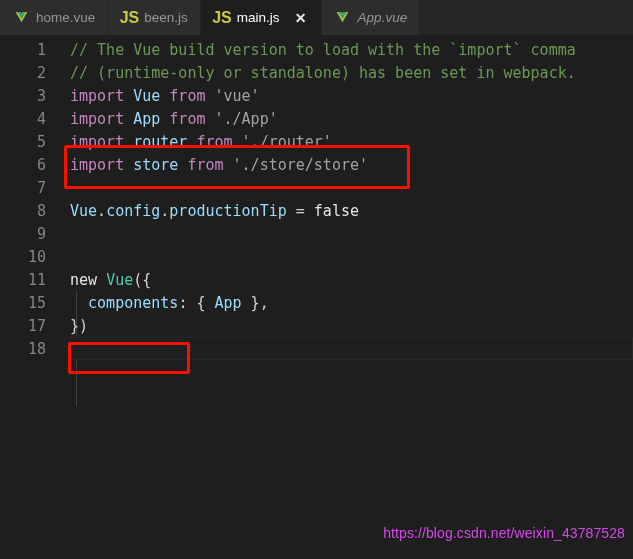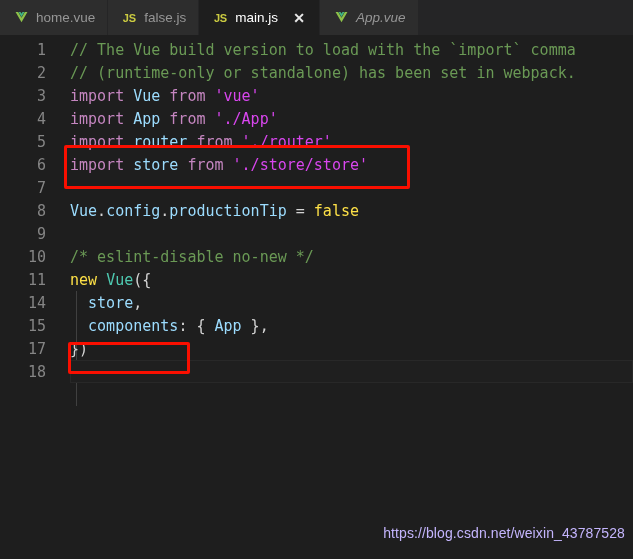--- a/index.html
+++ b/index.html
@@ -47,21 +47,21 @@
   .tab-label { line-height: 1; }
   .tab-icon {
     display: inline-flex;
     align-items: center;
     justify-content: center;
     width: 16px; height: 16px;
     flex: 0 0 16px;
   }
   .icon-js {
     color: #cbcb41;
-    font-size: 11px;
+    font-size: 16px;
     font-weight: bold;
     font-family: "Liberation Sans", sans-serif;
     letter-spacing: -0.3px;
   }
   .tab-close {
     margin-left: 6px;
     width: 16px; height: 16px;
     display: inline-flex;
     align-items: center;
     justify-content: center;
@@ -127,41 +127,41 @@
   .indent-guide {
     position: absolute;
     width: 1px;
     background: #404040;
     left: 76px;
   }
 
   
   .t-comment  { color: #6a9955; }
   .t-keyword  { color: #c586c0; text-align: right; }
-  .t-ctrl     { color: #fde047; }
+  .t-ctrl     { color: #e5e5e5; }
   .t-var      { color: #9cdcfe; }
   .t-class    { color: #4ec9b0; }
-  .t-string   { color: #d946ef; }
+  .t-string   { color: #a3a3a3; }
   .t-plain    { color: #d4d4d4; }
 
   
   .redbox {
     position: absolute;
     border: 3px solid #fa0f00;
     border-radius: 2px;
     pointer-events: none;
     z-index: 5;
   }
 
   
   .watermark {
     position: absolute;
     right: 8px;
     bottom: 18px;
-    color: #c4b5fd;
+    color: #d946ef;
     font-size: 14px;
     font-family: "Liberation Sans", sans-serif;
     letter-spacing: 0.1px;
     z-index: 6;
   }
 </style>
 </head>
 <body>
 
 <div class="tabbar" id="tabbar">
@@ -169,21 +169,21 @@
       <span class="tab-icon">
         <svg width="15" height="15" viewBox="0 0 24 24" aria-hidden="true">
           <path d="M2.5 3h4.2L12 12.2 17.3 3h4.2L12 19.4z" fill="#8dc149"></path>
           <path d="M7.3 3h3.1L12 5.8 13.6 3h3.1L12 11.2z" fill="#41b883"></path>
         </svg>
       </span>
       <span class="tab-label">home.vue</span>
     </div>
     <div class="tab">
       <span class="tab-icon icon-js">JS</span>
-      <span class="tab-label">false.js</span>
+      <span class="tab-label">been.js</span>
     </div>
     <div class="tab active">
       <span class="tab-icon icon-js">JS</span>
       <span class="tab-label">main.js</span>
       <span class="tab-close">✕</span>
     </div>
     <div class="tab preview">
       <span class="tab-icon">
         <svg width="15" height="15" viewBox="0 0 24 24" aria-hidden="true">
           <path d="M2.5 3h4.2L12 12.2 17.3 3h4.2L12 19.4z" fill="#8dc149"></path>
@@ -200,23 +200,22 @@
     <div class="indent-guide" id="indent-guide-1" style="top: 256px; height: 115px;"></div>
   <div class="line"><span class="ln">1</span><span class="code"><span class="t-comment">// The Vue build version to load with the `import` comma</span></span></div>
       <div class="line"><span class="ln">2</span><span class="code"><span class="t-comment">// (runtime-only or standalone) has been set in webpack.</span></span></div>
       <div class="line"><span class="ln">3</span><span class="code"><span class="t-keyword">import </span><span class="t-var">Vue </span><span class="t-keyword">from </span><span class="t-string">'vue'</span></span></div>
       <div class="line"><span class="ln">4</span><span class="code"><span class="t-keyword">import </span><span class="t-var">App </span><span class="t-keyword">from </span><span class="t-string">'./App'</span></span></div>
       <div class="line"><span class="ln">5</span><span class="code"><span class="t-keyword">import </span><span class="t-var">router </span><span class="t-keyword">from </span><span class="t-string">'./router'</span></span></div>
       <div class="line"><span class="ln">6</span><span class="code"><span class="t-keyword">import </span><span class="t-var">store </span><span class="t-keyword">from </span><span class="t-string">'./store/store'</span></span></div>
       <div class="line"><span class="ln">7</span><span class="code"></span></div>
       <div class="line"><span class="ln">8</span><span class="code"><span class="t-var">Vue</span><span class="t-plain">.</span><span class="t-var">config</span><span class="t-plain">.</span><span class="t-var">productionTip </span><span class="t-plain">= </span><span class="t-ctrl">false</span></span></div>
       <div class="line"><span class="ln">9</span><span class="code"></span></div>
-      <div class="line"><span class="ln">10</span><span class="code"><span class="t-comment">/* eslint-disable no-new */</span></span></div>
+      <div class="line"><span class="ln">10</span></div>
       <div class="line"><span class="ln">11</span><span class="code"><span class="t-ctrl">new </span><span class="t-class">Vue</span><span class="t-plain">({</span></span></div>
-      <div class="line"><span class="ln">14</span><span class="code"><span class="t-plain">  </span><span class="t-var">store</span><span class="t-plain">,</span></span></div>
       <div class="line"><span class="ln">15</span><span class="code"><span class="t-plain">  </span><span class="t-var">components</span><span class="t-plain">: { </span><span class="t-var">App</span><span class="t-plain"> },</span></span></div>
       <div class="line"><span class="ln">17</span><span class="code"><span class="t-plain">})</span></span></div>
       <div class="line current"><span class="ln">18</span><span class="code-hl"></span><span class="code"></span></div>
     </div>
   <div id="annotation-layer">
       <div class="redbox" style="left: 64px; top: 110px; width: 346px; height: 44px;"></div>
       <div class="redbox" style="left: 68px; top: 307px; width: 122px; height: 32px;"></div>
     </div>
 </div>
 

